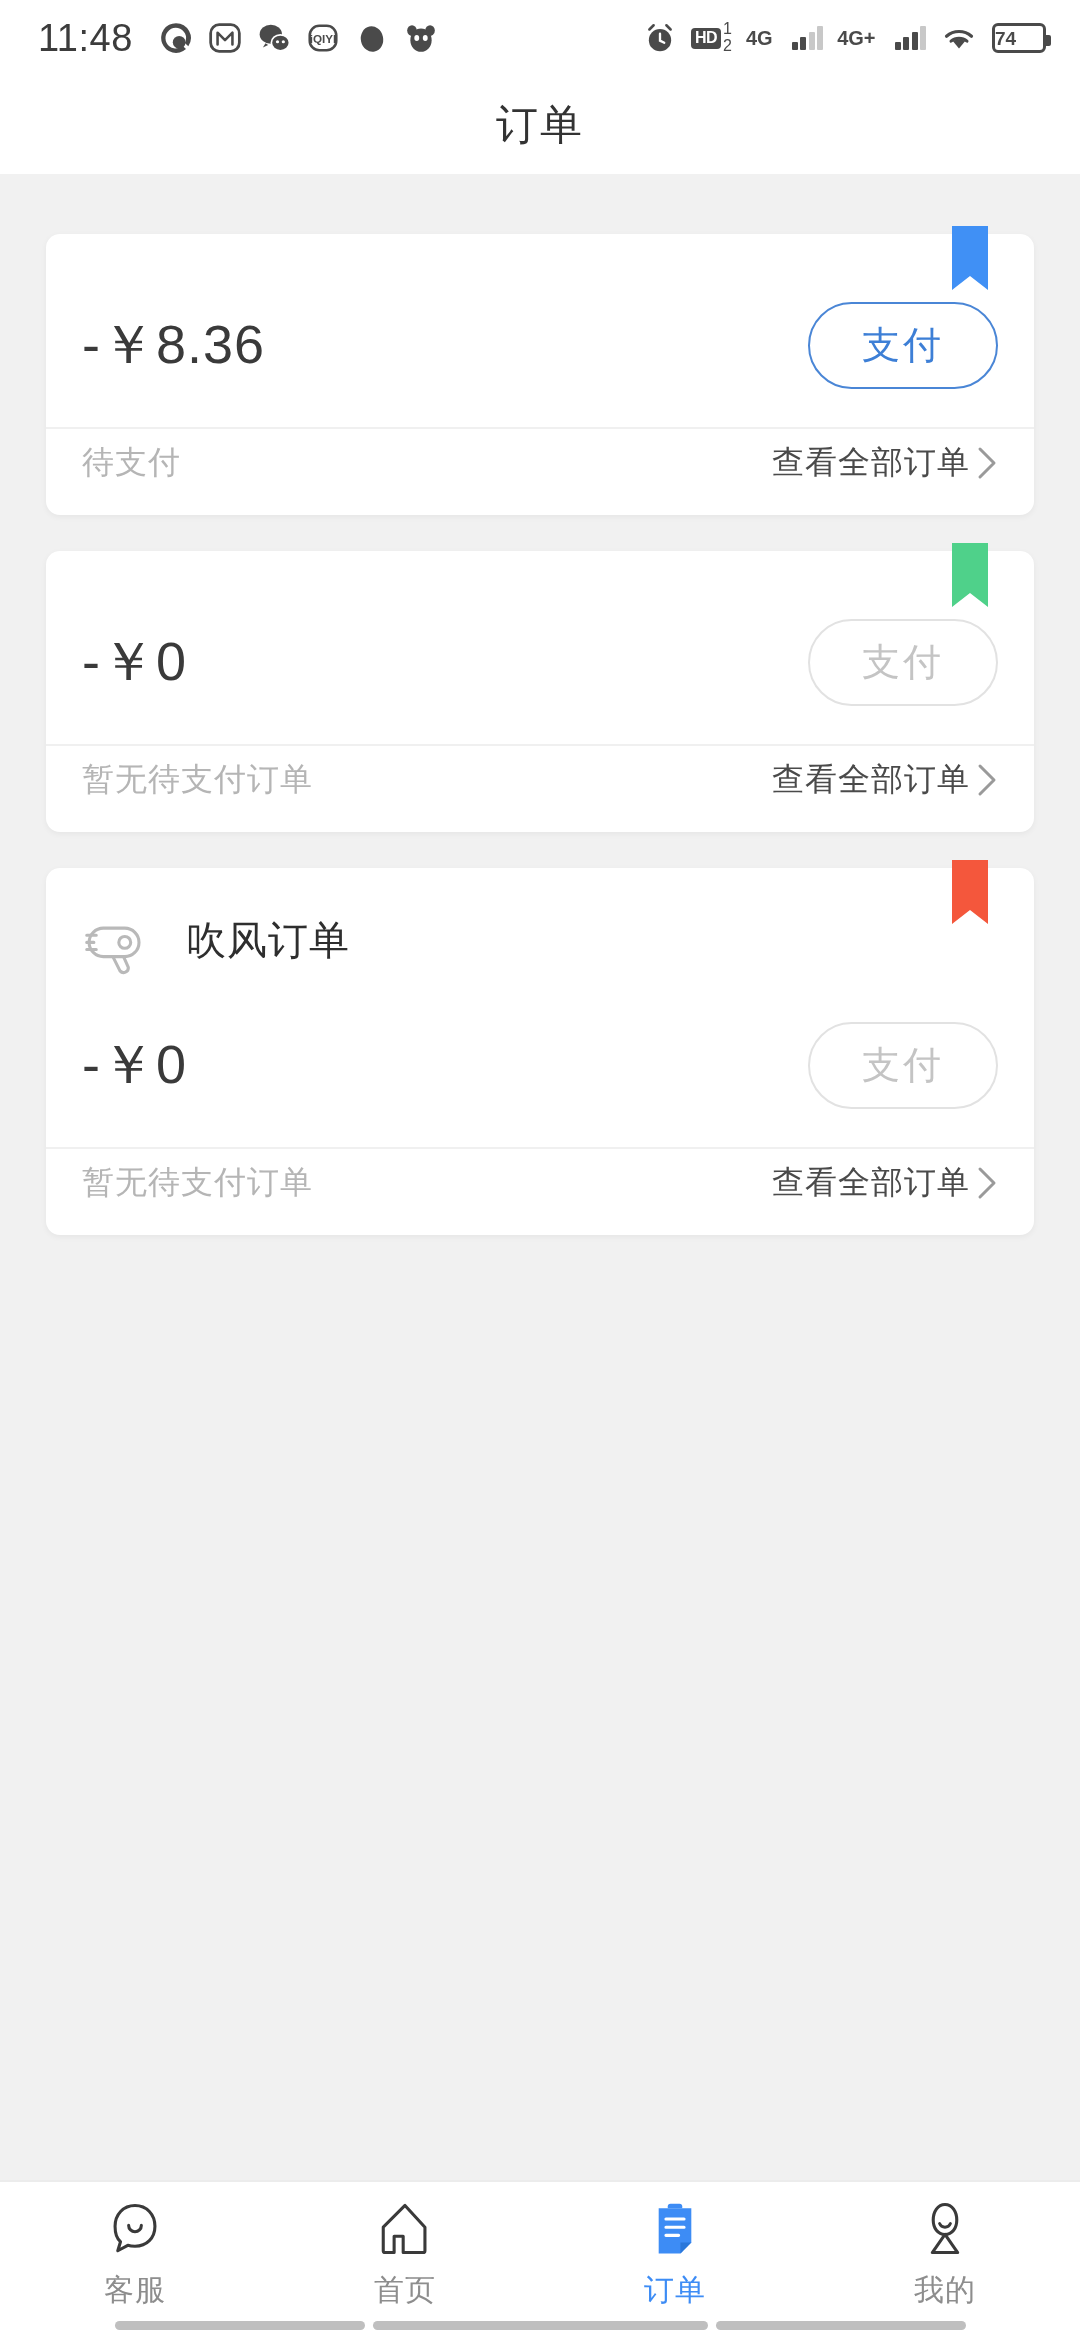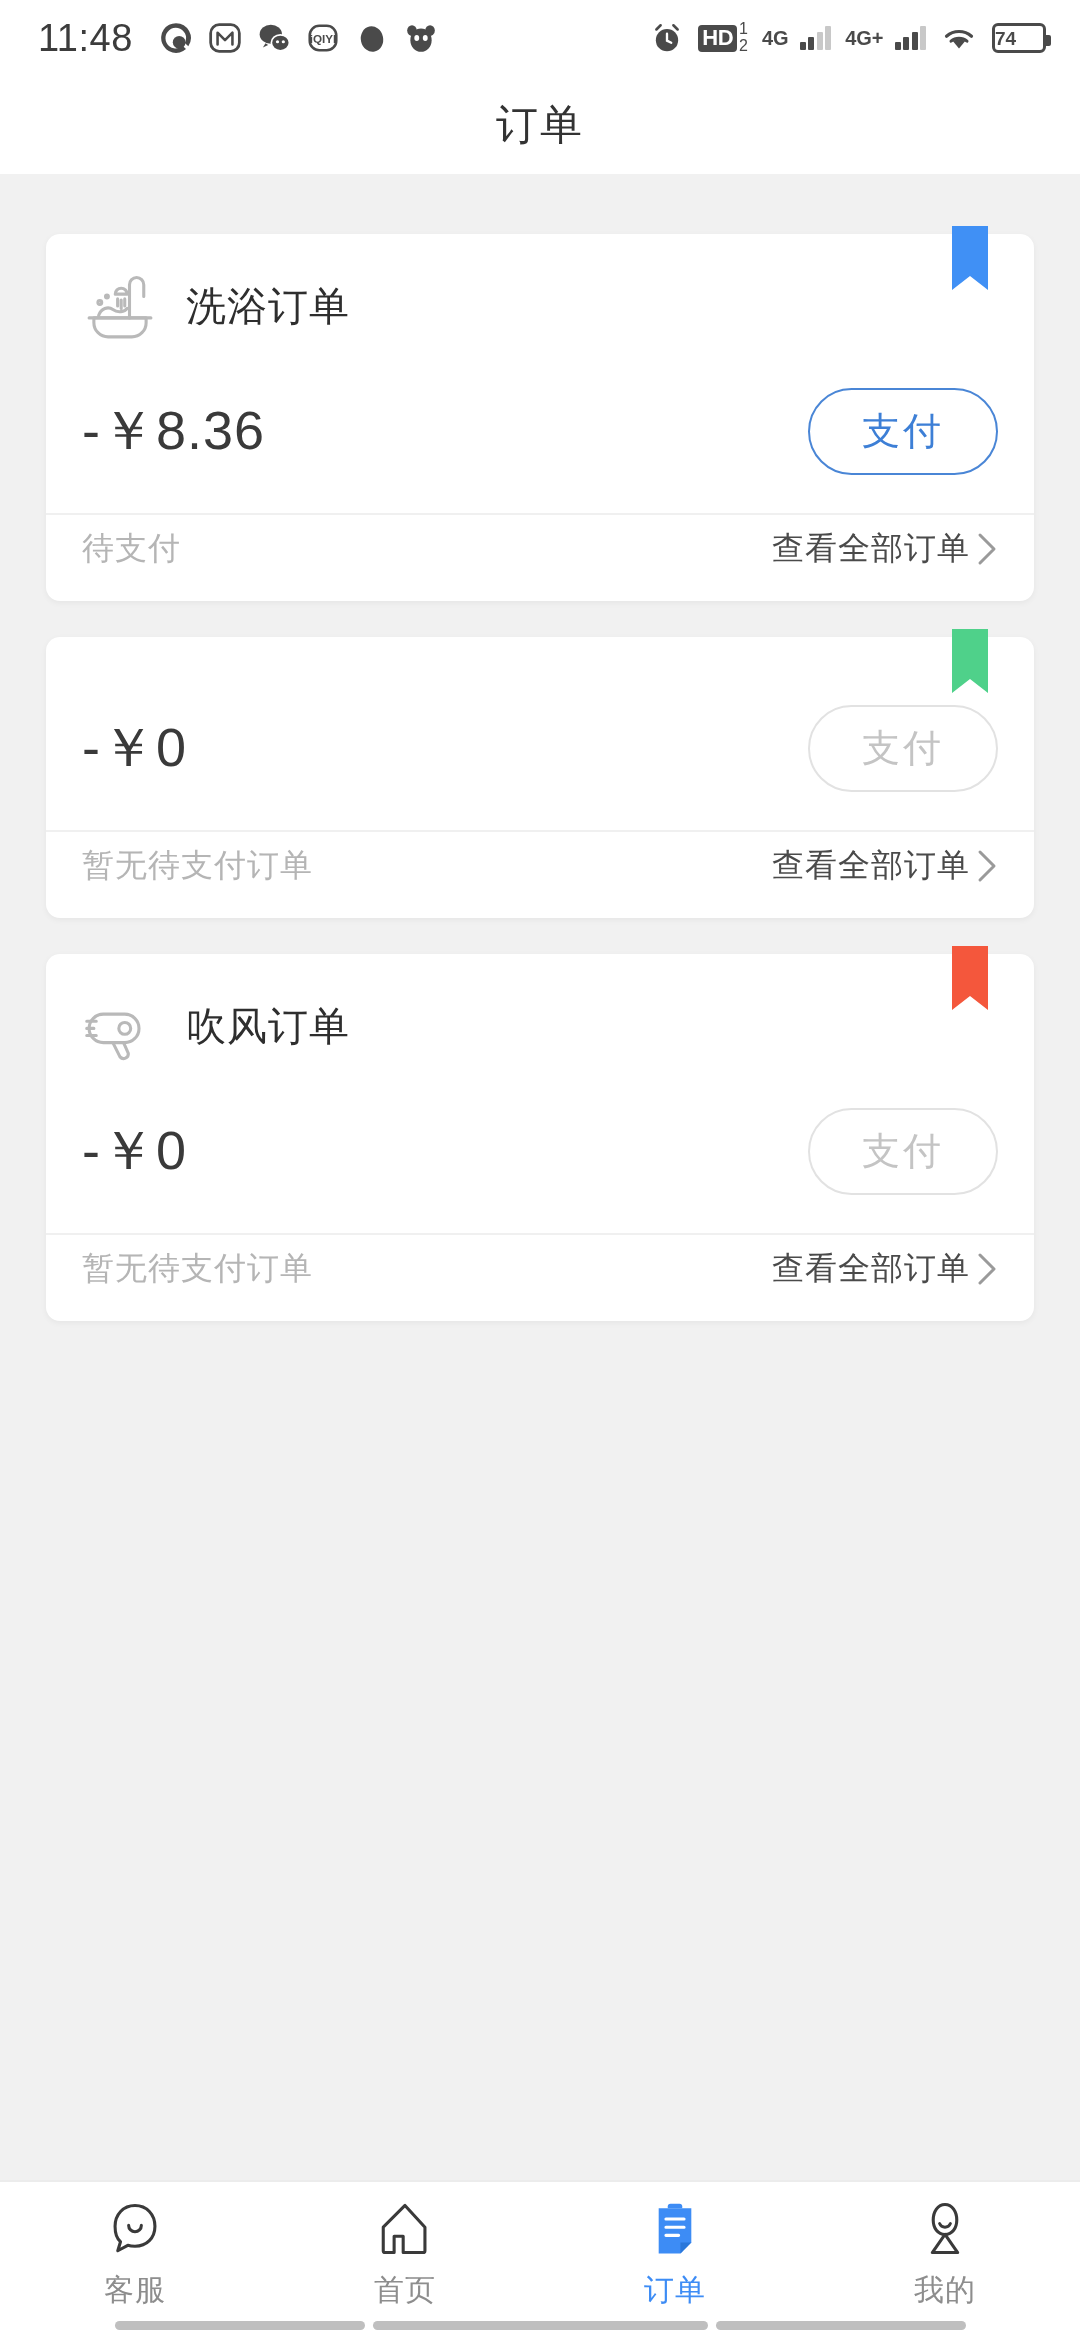--- a/index.html
+++ b/index.html
@@ -34,27 +34,27 @@
     font-weight: 400;
   }
   .sb-icons { display: flex; align-items: center; gap: 15px; margin-left: 9px; }
   .sb-appicon { width: 34px; height: 34px; display: block; }
   .sb-spacer { flex: 1; }
   .sb-right { display: flex; align-items: center; gap: 14px; }
   .sb-hd {
     display: flex; align-items: center;
   }
   .hd-box {
-    background: #4a4a4a; color: #fff; font-size: 22px; font-weight: bold;
+    background: #4a4a4a; color: #fff; font-size: 16px; font-weight: bold;
     border-radius: 4px; padding: 2px 4px 3px 4px; line-height: 1;
     letter-spacing: -0.5px;
   }
   .hd-nums { display: flex; flex-direction: column; font-size: 16px; color: #4a4a4a;
     line-height: 1.05; margin-left: 2px; }
-  .sig { display: flex; align-items: flex-end; gap: 10px; justify-content: flex-end; }
+  .sig { display: flex; align-items: flex-end; gap: 18px; justify-content: flex-end; }
   .sig-label { font-size: 20px; color: #4a4a4a; font-weight: 600; line-height: 1;
      margin-bottom: 2px; margin-right: 1px;}
   .bars { display: flex; align-items: flex-end; gap: 2.5px; height: 24px; }
   .bars i { width: 6px; background: #4a4a4a; display: block; border-radius: 1px; }
   .bars i.off { background: #c8c8c8; }
   .battery {
     width: 54px; height: 30px; border: 3px solid #4a4a4a; border-radius: 6px;
     display: flex; align-items: center; justify-content: flex-start; position: relative;
   }
   .battery:after {
@@ -265,35 +265,20 @@
     <h1>订单</h1>
   </div>
 
   <div class="content">
 
     <div class="card">
       <svg class="ribbon" viewBox="0 0 36 64">
         <path d="M0 0h36v64L18 50 0 64z" fill="#4090f5"></path>
       </svg>
       <div class="card-body">
-        <div class="card-head">
-          <svg class="svc-icon" viewBox="0 0 64 64">
-            <g fill="none" stroke="#b9b9b9" stroke-width="2.6" stroke-linecap="round" stroke-linejoin="round">
-              <path d="M10 42h44v4a12 12 0 0 1-12 12H22a12 12 0 0 1-12-12z"></path>
-              <path d="M6 42h52"></path>
-              <path d="M40 42V14a6 6 0 0 1 12 0v10"></path>
-              <path d="M28 22a5 5 0 0 1 10 0z"></path>
-              <path d="M30 26v6M33 27v7M36 26v6"></path>
-              <path d="M14 40c2-6 8-8 12-5s10 2 12-1"></path>
-              <circle cx="15" cy="29" r="1.6"></circle>
-              <circle cx="21" cy="24" r="1.2"></circle>
-            </g>
-          </svg>
-          <div class="card-title">洗浴订单</div>
-        </div>
         <div class="card-row">
           <div class="amount">-￥8.36</div>
           <div class="paybtn active">支付</div>
         </div>
       </div>
       <div class="card-foot">
         <div class="foot-status">待支付</div>
         <div class="foot-link">
           <span class="txt">查看全部订单</span>
           <svg class="chev" viewBox="0 0 22 34">

